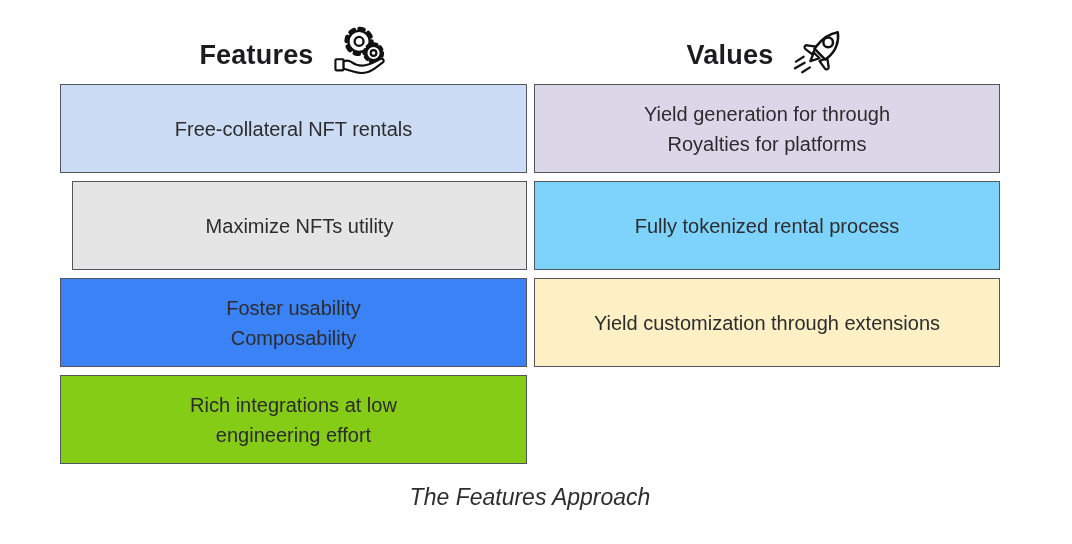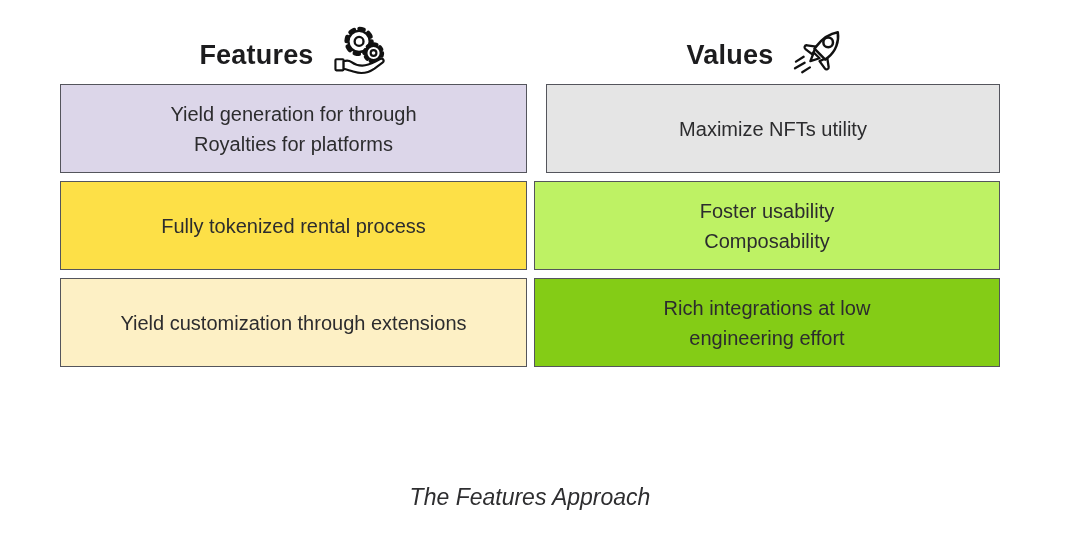--- a/index.html
+++ b/index.html
@@ -84,27 +84,28 @@
 
             <path d="M46.5 5.5 C 48 15, 44.5 25, 36.5 31.5 L 33.5 33.9 L 22.2 22.6 L 24.6 19.6 C 31 11.6, 37.5 7, 46.5 5.5 Z" fill="#fff" stroke-width="2.6"></path>
 
             <circle cx="36.5" cy="16" r="5" fill="#fff" stroke-width="2.6"></circle>
           </svg>
         </span>
       </div>
     </div>
 
     <div class="cells">
+      <div class="cell" style="background: rgb(203, 220, 244);">Free-collateral NFT rentals</div>
 
       <div class="cell" style="background: rgb(220, 214, 233);">Yield generation for through
 Royalties for platforms</div>
       <div class="cell" style="background: #e5e5e5; margin-left: 12px;">Maximize NFTs utility</div>
 
-      <div class="cell" style="background: #fde047;">Fully tokenized rental process</div>
-      <div class="cell" style="background: #bef264;">Foster usability
+      <div class="cell" style="background: #7dd3fc;">Fully tokenized rental process</div>
+      <div class="cell" style="background: #3b82f6;">Foster usability
 Composability</div>
 
       <div class="cell" style="background: rgb(253, 240, 197);">Yield customization through extensions</div>
       <div class="cell" style="background: #84cc16;">Rich integrations at low
 engineering effort</div>
     </div>
   </div>
 
   <div class="caption">The Features Approach</div>
 

